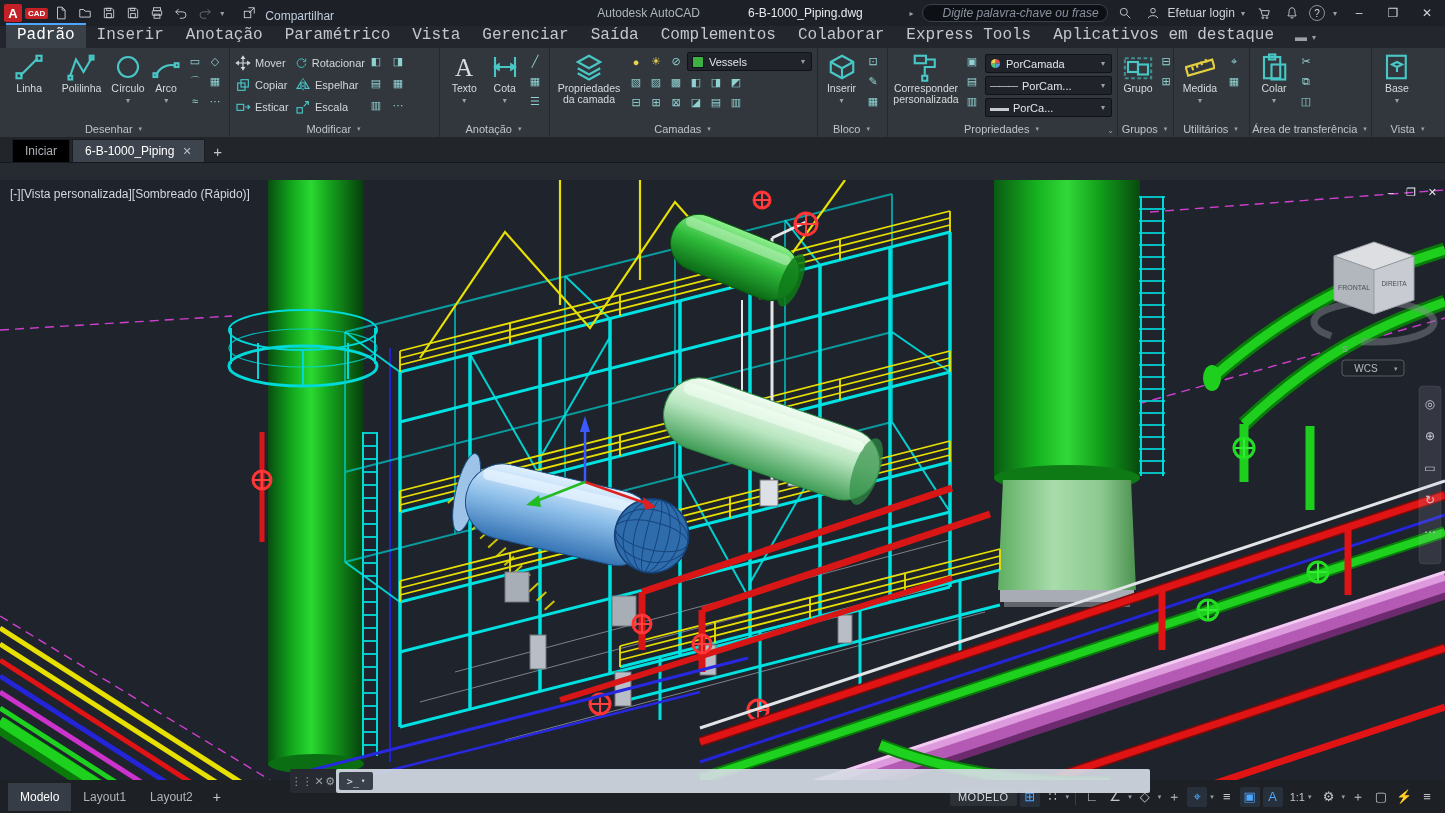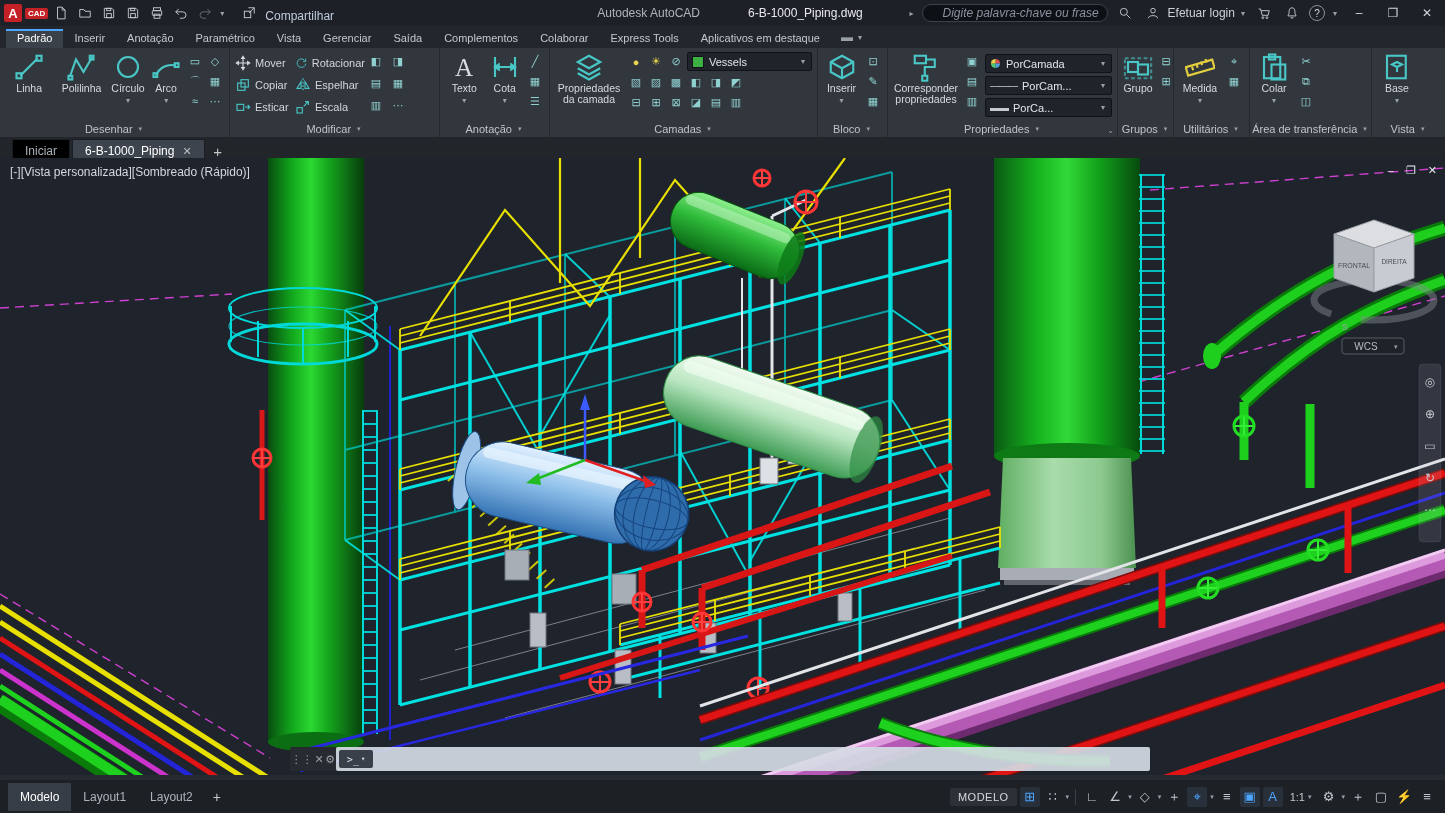--- a/index.html
+++ b/index.html
@@ -30,21 +30,21 @@
   .searchbox::placeholder{color:#8b91a0;font-style:italic;}
   .login{display:flex;align-items:center;gap:4px;color:#cdd2d9;}
   .winbtn{width:28px;height:22px;display:flex;align-items:center;justify-content:center;
           color:#d2d6dc;font-size:12px;}
   .helpq{font-size:13px;color:#d2d6dc;border:1px solid #8a9099;border-radius:50%;width:14px;height:14px;
          display:flex;align-items:center;justify-content:center;font-size:10px;}
 
   
   .ribbontabs{position:absolute;left:0;top:26px;width:1445px;height:22px;background:#23272d;
               display:flex;align-items:flex-end;padding-left:6px;box-sizing:border-box;}
-  .rtab{padding:3px 11px 4px;color:#c3c8cd;font-size:11px;cursor:default;}
+  .rtab{padding:3px 11px 4px;color:#c3c8cd;font-size:16px;cursor:default;font-family:Liberation Mono, monospace;}
   .rtab.active{background:#3a4149;color:#fff;border-top:2px solid #4da6ff;padding-top:1px;}
   .rtab-extra{margin-left:10px;display:flex;align-items:center;gap:3px;color:#9aa0a8;padding-bottom:4px;}
 
   
   .ribbon{position:absolute;left:0;top:48px;width:1445px;height:89px;background:#32373d;display:flex;}
   .panel{position:relative;height:89px;border-right:1px solid #24282d;box-sizing:border-box;
          display:flex;flex-direction:column;}
   .pbody{flex:1;display:flex;align-items:flex-start;gap:4px;padding:4px 5px 0;box-sizing:border-box;}
   .ptitle{height:16px;font-size:11px;color:#bfc4ca;display:flex;align-items:center;
           justify-content:center;gap:4px;}
@@ -74,21 +74,21 @@
             display:flex;align-items:flex-end;padding-left:12px;box-sizing:border-box;
             border-bottom:1px solid #14171b;}
   .ftab{height:22px;display:flex;align-items:center;gap:8px;padding:0 12px;font-size:12px;
         background:#000000;color:#aab0b6;border:1px solid #1a1e22;border-bottom:none;margin-right:2px;}
   .ftab.active{background:#3d444d;color:#fff;}
   .ftab .x{font-size:11px;color:#b9bec4;}
   .newtab{width:22px;height:22px;display:flex;align-items:center;justify-content:center;
           color:#c3c8cd;font-size:15px;}
 
   
-  .viewport{position:absolute;left:0;top:158px;width:1445px;height:617px;background:#1f232c;}
+  .viewport{position:absolute;left:0;top:180px;width:1445px;height:617px;background:#1f232c;}
   .viewport svg.model{position:absolute;left:0;top:0;width:100%;height:100%;}
   .vp-label{position:absolute;left:10px;top:7px;color:#d4d7dd;font-size:12px;z-index:5;}
   .vp-ctrls{position:absolute;right:8px;top:6px;display:flex;gap:12px;z-index:5;color:#e4e6ea;
             font-size:11px;}
   .cmddock{position:absolute;left:290px;bottom:4px;width:860px;height:24px;display:flex;z-index:6;
            align-items:stretch;}
   .cmdgrip{width:46px;background:#272b31;display:flex;align-items:center;justify-content:space-around;
            color:#9aa0a8;font-size:11px;border-radius:2px 0 0 2px;}
   .cmdpill{flex:1;background:rgba(213,219,228,0.92);display:flex;align-items:center;border-radius:2px;}
   .cmdbadge{width:34px;height:18px;margin-left:3px;background:#3a4049;color:#dfe3e8;border-radius:2px;
@@ -544,21 +544,21 @@
           <span class="dd">▾</span>
       </div>
     </div>
 
     <div class="panel" style="width:230px">
       <div class="pbody">
         <div class="bigbtn" style="width:66px">
           <span class="ic"><svg>
                 <use href="#i-match"></use>
               </svg></span>
-          <span>Corresponder propriedades</span>
+          <span>Corresponder personalizada</span>
         </div>
         <div class="ticol">
           <span class="ticon">▣</span>
           <span class="ticon">▤</span>
           <span class="ticon">▥</span>
         </div>
         <div class="ticol" style="flex:1;gap:3px;padding-top:2px">
           <div class="dropfield">
             <span class="ic" style="width:11px;height:11px">
               <svg viewBox="0 0 24 24" style="stroke:none">

